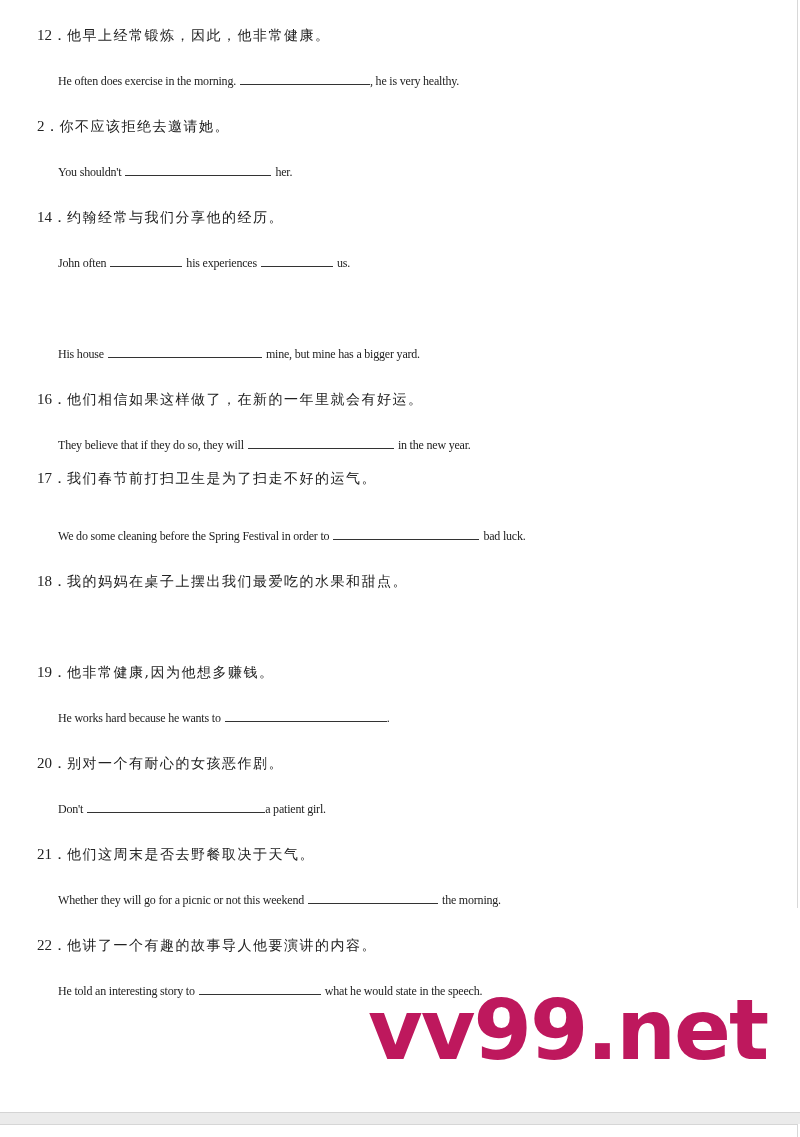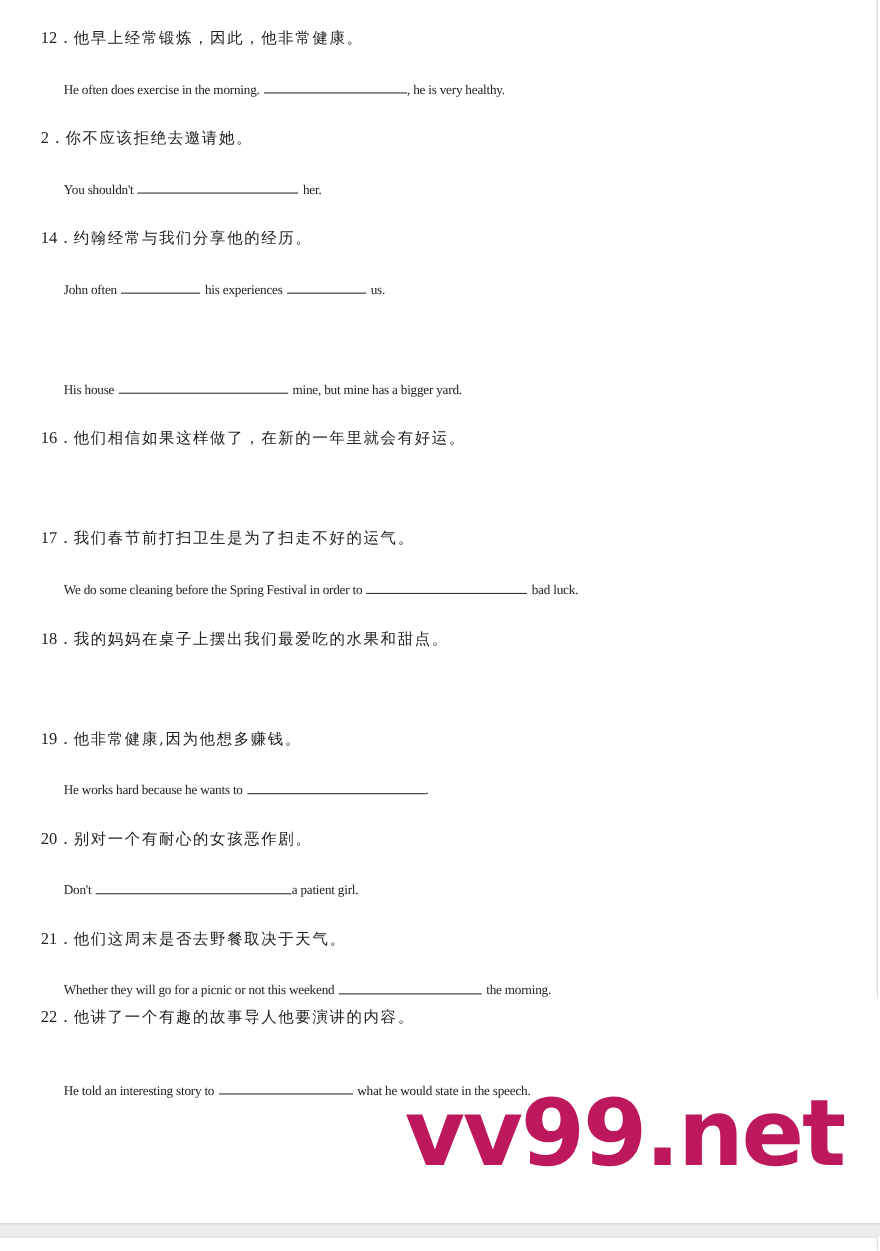--- a/index.html
+++ b/index.html
@@ -117,22 +117,25 @@
     <span>John often</span><span class="blank" style="width:72px"></span><span>his experiences</span><span class="blank" style="width:72px"></span><span>us.</span>
   </div>
 
   <div class="en" style="top:343px">
     <span>His house</span><span class="blank" style="width:154px"></span><span>mine, but mine has a bigger yard.</span>
   </div>
 
   <div class="q" style="top:389px">
     <span class="num">16．</span><span class="zh">他们相信如果这样做了，在新的一年里就会有好运。</span>
   </div>
+  <div class="en" style="top:434px">
+    <span>They believe that if they do so, they will</span><span class="blank" style="width:146px"></span><span>in the new year.</span>
+  </div>
 
-  <div class="q" style="top:480px">
+  <div class="q" style="top:468px">
     <span class="num">17．</span><span class="zh">我们春节前打扫卫生是为了扫走不好的运气。</span>
   </div>
   <div class="en" style="top:525px">
     <span>We do some cleaning before the Spring Festival in order to</span><span class="blank" style="width:146px"></span><span>bad luck.</span>
   </div>
 
   <div class="q" style="top:571px">
     <span class="num">18．</span><span class="zh">我的妈妈在桌子上摆出我们最爱吃的水果和甜点。</span>
   </div>
 
@@ -150,21 +153,21 @@
     <span>Don't</span><span class="blank tight-r" style="width:178px"></span><span>a patient girl.</span>
   </div>
 
   <div class="q" style="top:844px">
     <span class="num">21．</span><span class="zh">他们这周末是否去野餐取决于天气。</span>
   </div>
   <div class="en" style="top:889px">
     <span>Whether they will go for a picnic or not this weekend</span><span class="blank" style="width:130px"></span><span>the morning.</span>
   </div>
 
-  <div class="q" style="top:915px">
+  <div class="q" style="top:935px">
     <span class="num">22．</span><span class="zh">他讲了一个有趣的故事导人他要演讲的内容。</span>
   </div>
   <div class="en" style="top:980px">
     <span>He told an interesting story to</span><span class="blank" style="width:122px"></span><span>what he would state in the speech.</span>
   </div>
 
   <div class="watermark">vv99.net</div>
 
 </div>
 

